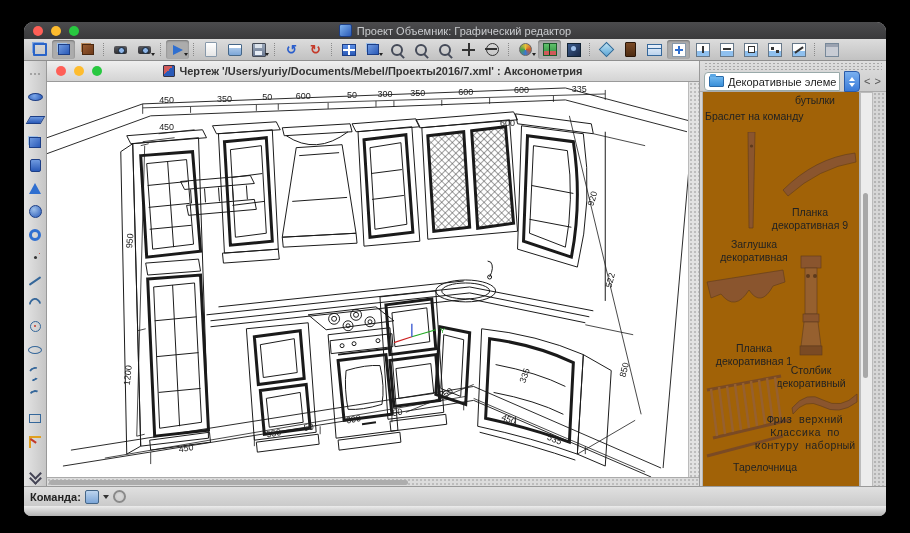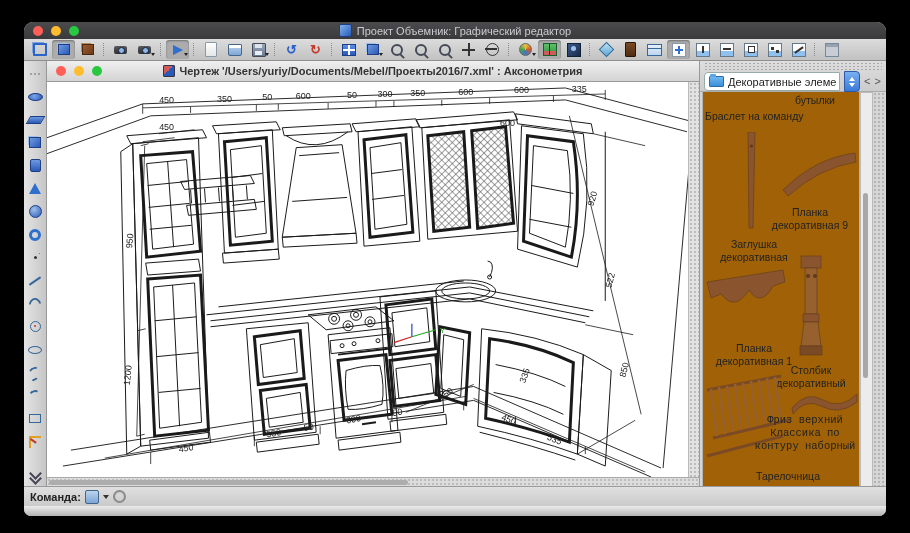--- a/index.html
+++ b/index.html
@@ -618,21 +618,21 @@
               </g>
             </svg>
           </div>
 
           <div class="pitem thumb" style="left:88px;top:294px;">
             <svg width="68" height="36">
                 <path d="M1,22 Q16,4 32,14 Q50,24 66,8 L66,16 Q48,30 30,20 Q14,12 2,28 Z" fill="#8a552e" stroke="#5e3a1c" stroke-width="0.6"></path>
               </svg>
           </div>
           <div class="plabel" style="left:48px;top:322px;width:108px;font-family:Liberation Mono, monospace;">Фриз верхний Классика по контуру наборный</div>
-          <div class="plabel" style="left:4px;top:378px;width:90px;text-align:center;margin-left:36px;">Тарелочница</div>
+          <div class="plabel" style="left:4px;top:369px;width:90px;text-align:right;">Тарелочница</div>
         </div>
         <div class="pscroll">
           <div class="pthumbbar" style="top:100px;height:185px;left:2px;"></div>
         </div>
         <div class="pedge"></div>
       </div>
     </div>
   </div>
 
   <div class="cmdbar">

